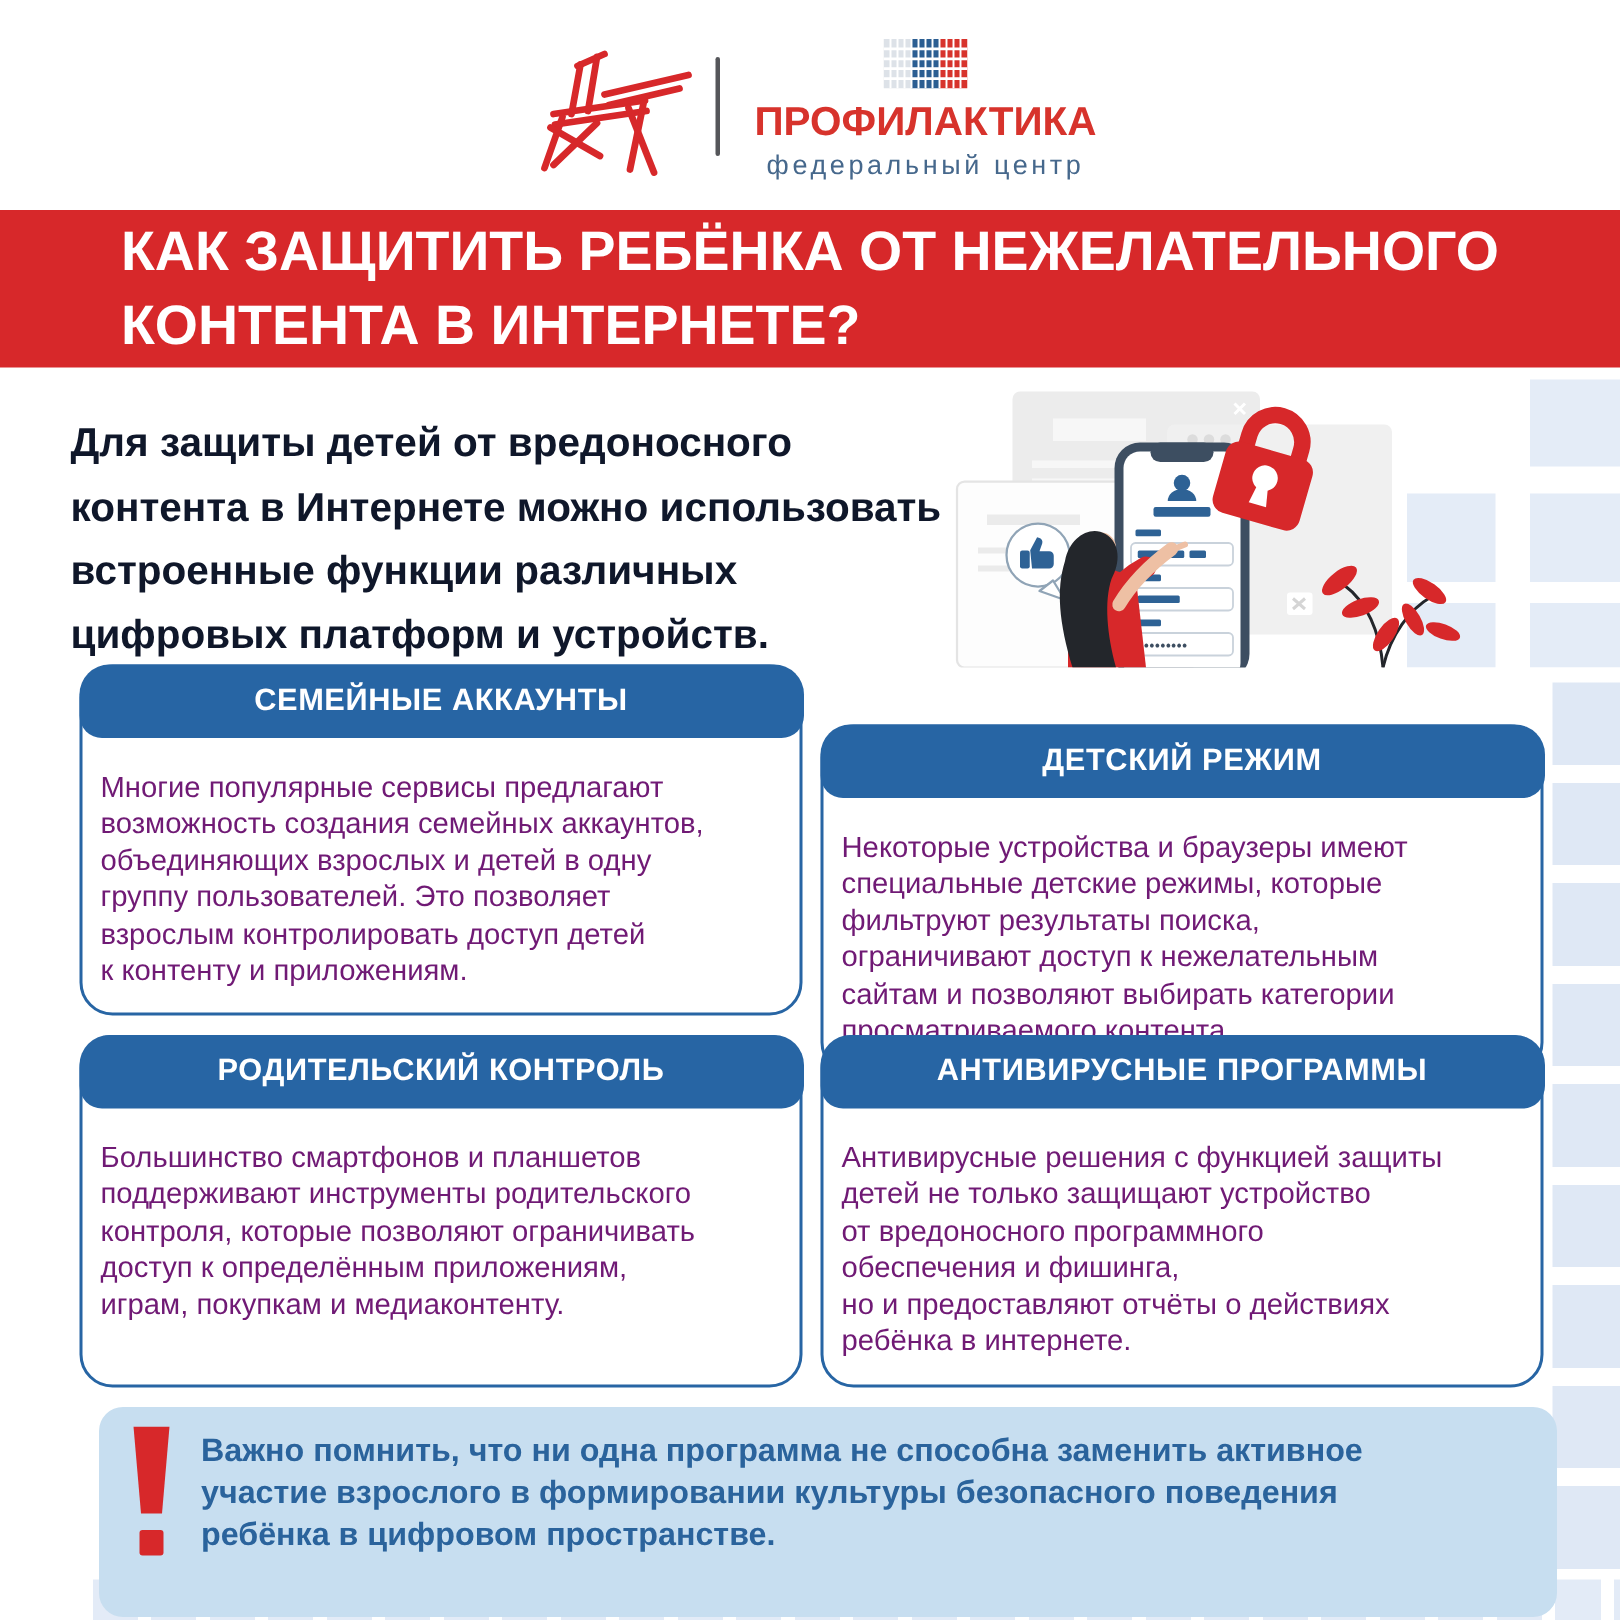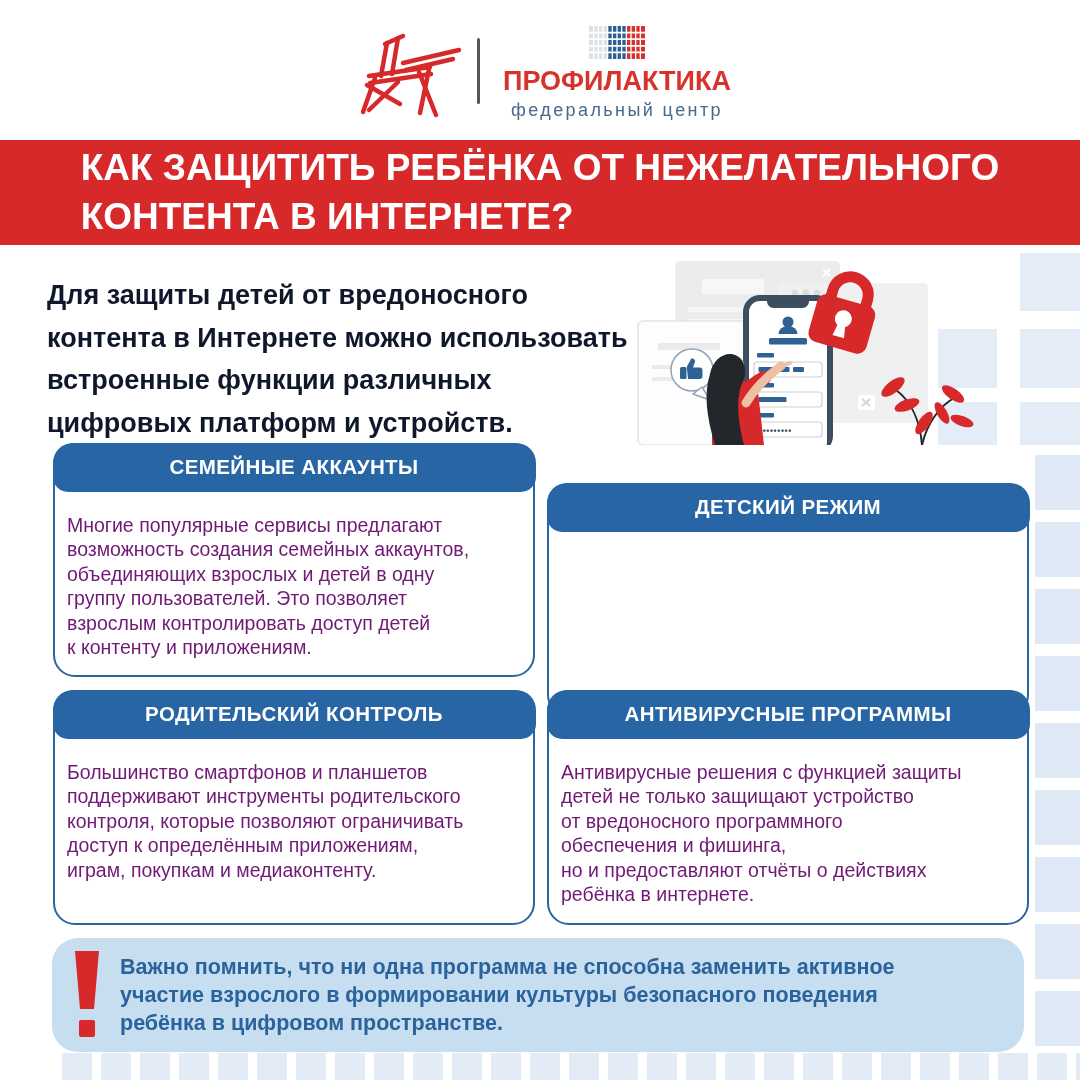--- a/index.html
+++ b/index.html
@@ -34,22 +34,22 @@
   .card-pos-2{left:494px;top:0;height:234px;margin-top:40px;}
   .card-pos-3{left:0;top:247px;height:235px;}
   .card-pos-4{left:494px;top:247px;height:235px;}
   .card-h{margin:-2.5px -2.5px 0;height:49px;background:#2765a4;border-radius:20px 20px 15px 15px;
           display:flex;align-items:center;justify-content:center;color:#ffffff;font-weight:700;
           font-size:20.5px;letter-spacing:.4px;}
   .card-b{padding:21px 12px 0;text-align:left;font-size:19.5px;line-height:1.26;color:#701a75;
           white-space:pre-line;}
 
   
-  .note{position:absolute;left:52px;top:938px;width:972px;height:114px;background:#c7def0;
-        border-radius:26px;z-index:3;}
+  .note{position:absolute;left:66px;top:938px;width:972px;height:140px;background:#c7def0;
+        border-radius:16px;z-index:3;}
   .note-excl{position:absolute;left:20px;top:13px;width:30px;height:90px;}
   .note-text{position:absolute;left:68px;top:16px;font-size:21.5px;font-weight:700;color:#2a639c;
         line-height:1.3;white-space:pre-line;}
 
   
   .bottom-strip{position:absolute;left:62px;top:1053px;width:1018px;height:27px;z-index:1;
         background:repeating-linear-gradient(90deg,#e3ebf7 0 30px,#ffffff 30px 39px);}
   .right-strip{position:absolute;left:1035px;top:455px;width:45px;height:625px;z-index:1;
         background:repeating-linear-gradient(180deg,#dfe8f5 0 55px,#ffffff 55px 67px);}
 </style>
@@ -201,20 +201,26 @@
       <div class="card-h">СЕМЕЙНЫЕ АККАУНТЫ</div>
       <div class="card-b">Многие популярные сервисы предлагают
 возможность создания семейных аккаунтов,
 объединяющих взрослых и детей в одну
 группу пользователей. Это позволяет
 взрослым контролировать доступ детей
 к контенту и приложениям.</div>
     </div>
     <div class="card card-pos-2">
       <div class="card-h">ДЕТСКИЙ РЕЖИМ</div>
+      <div class="card-b">Некоторые устройства и браузеры имеют
+специальные детские режимы, которые
+фильтруют результаты поиска,
+ограничивают доступ к нежелательным
+сайтам и позволяют выбирать категории
+просматриваемого контента.</div>
     </div>
     <div class="card card-pos-4">
       <div class="card-h">АНТИВИРУСНЫЕ ПРОГРАММЫ</div>
       <div class="card-b">Антивирусные решения с функцией защиты
 детей не только защищают устройство
 от вредоносного программного
 обеспечения и фишинга,
 но и предоставляют отчёты о действиях
 ребёнка в интернете.</div>
     </div>

